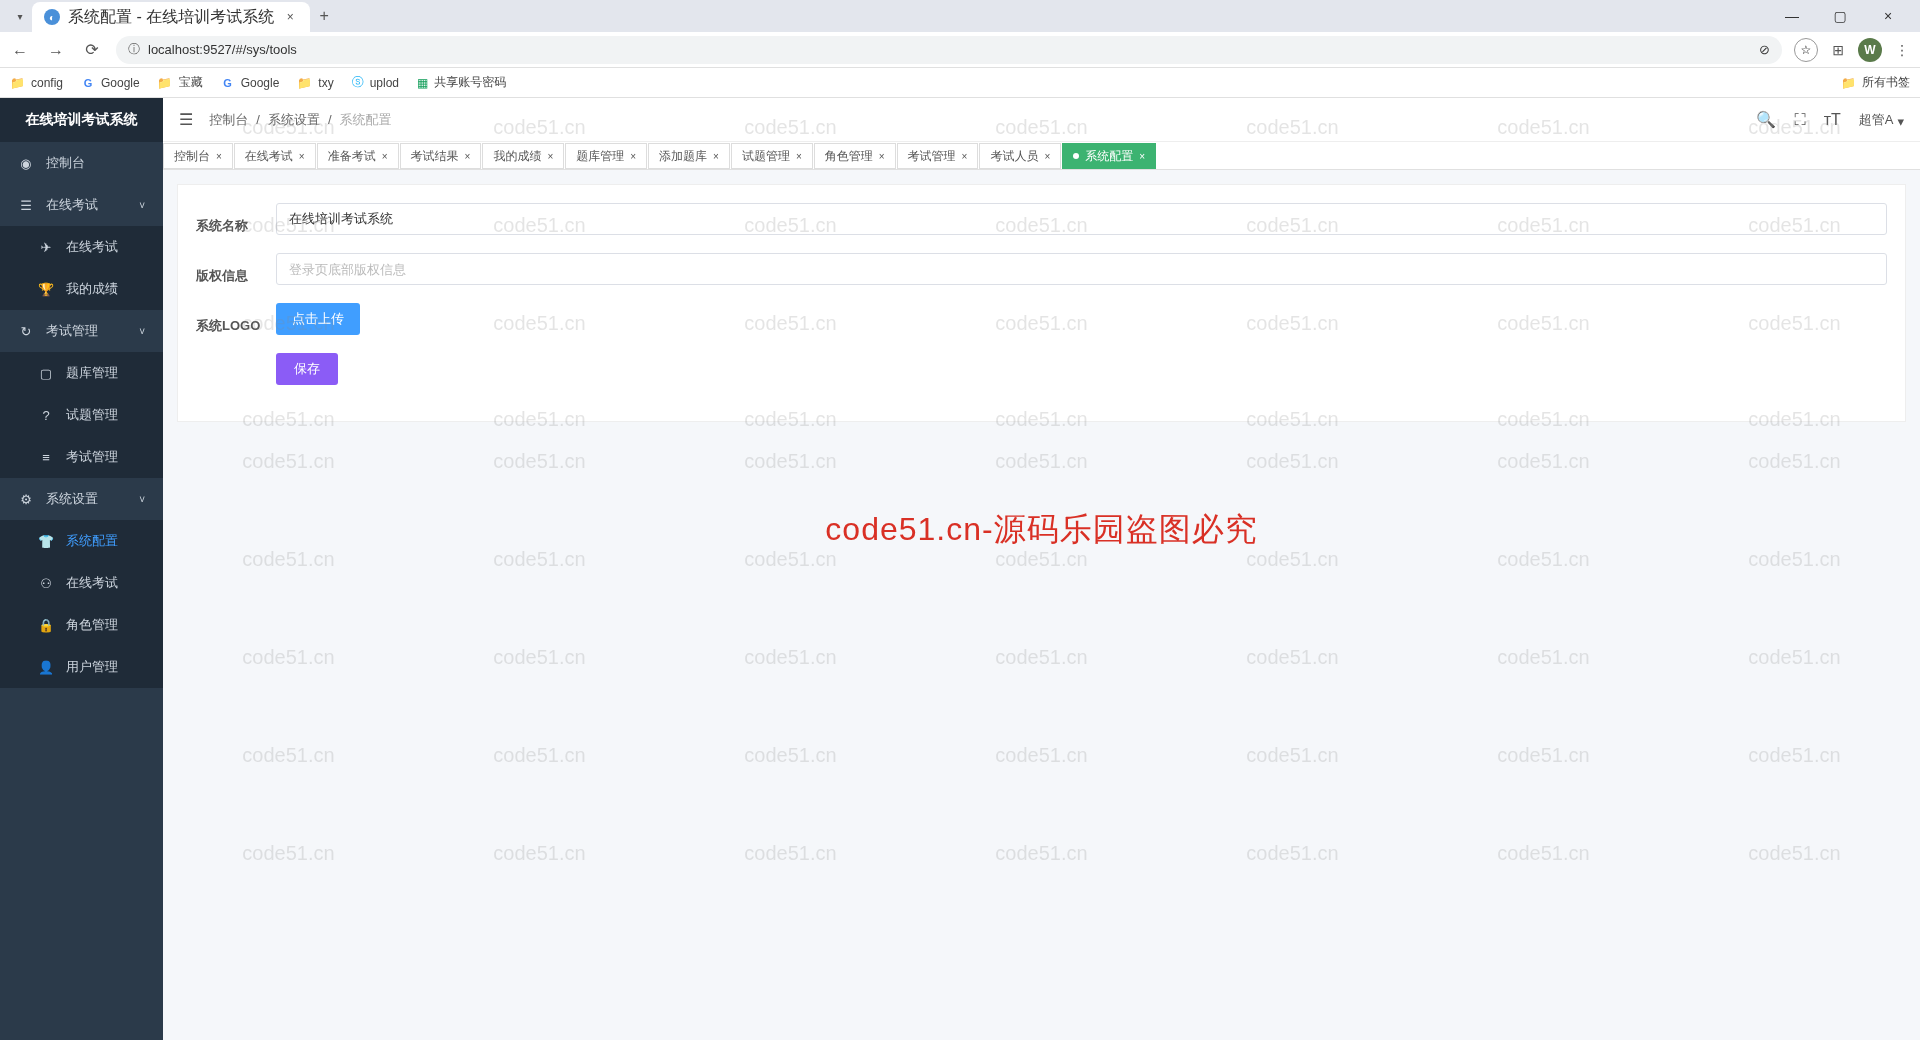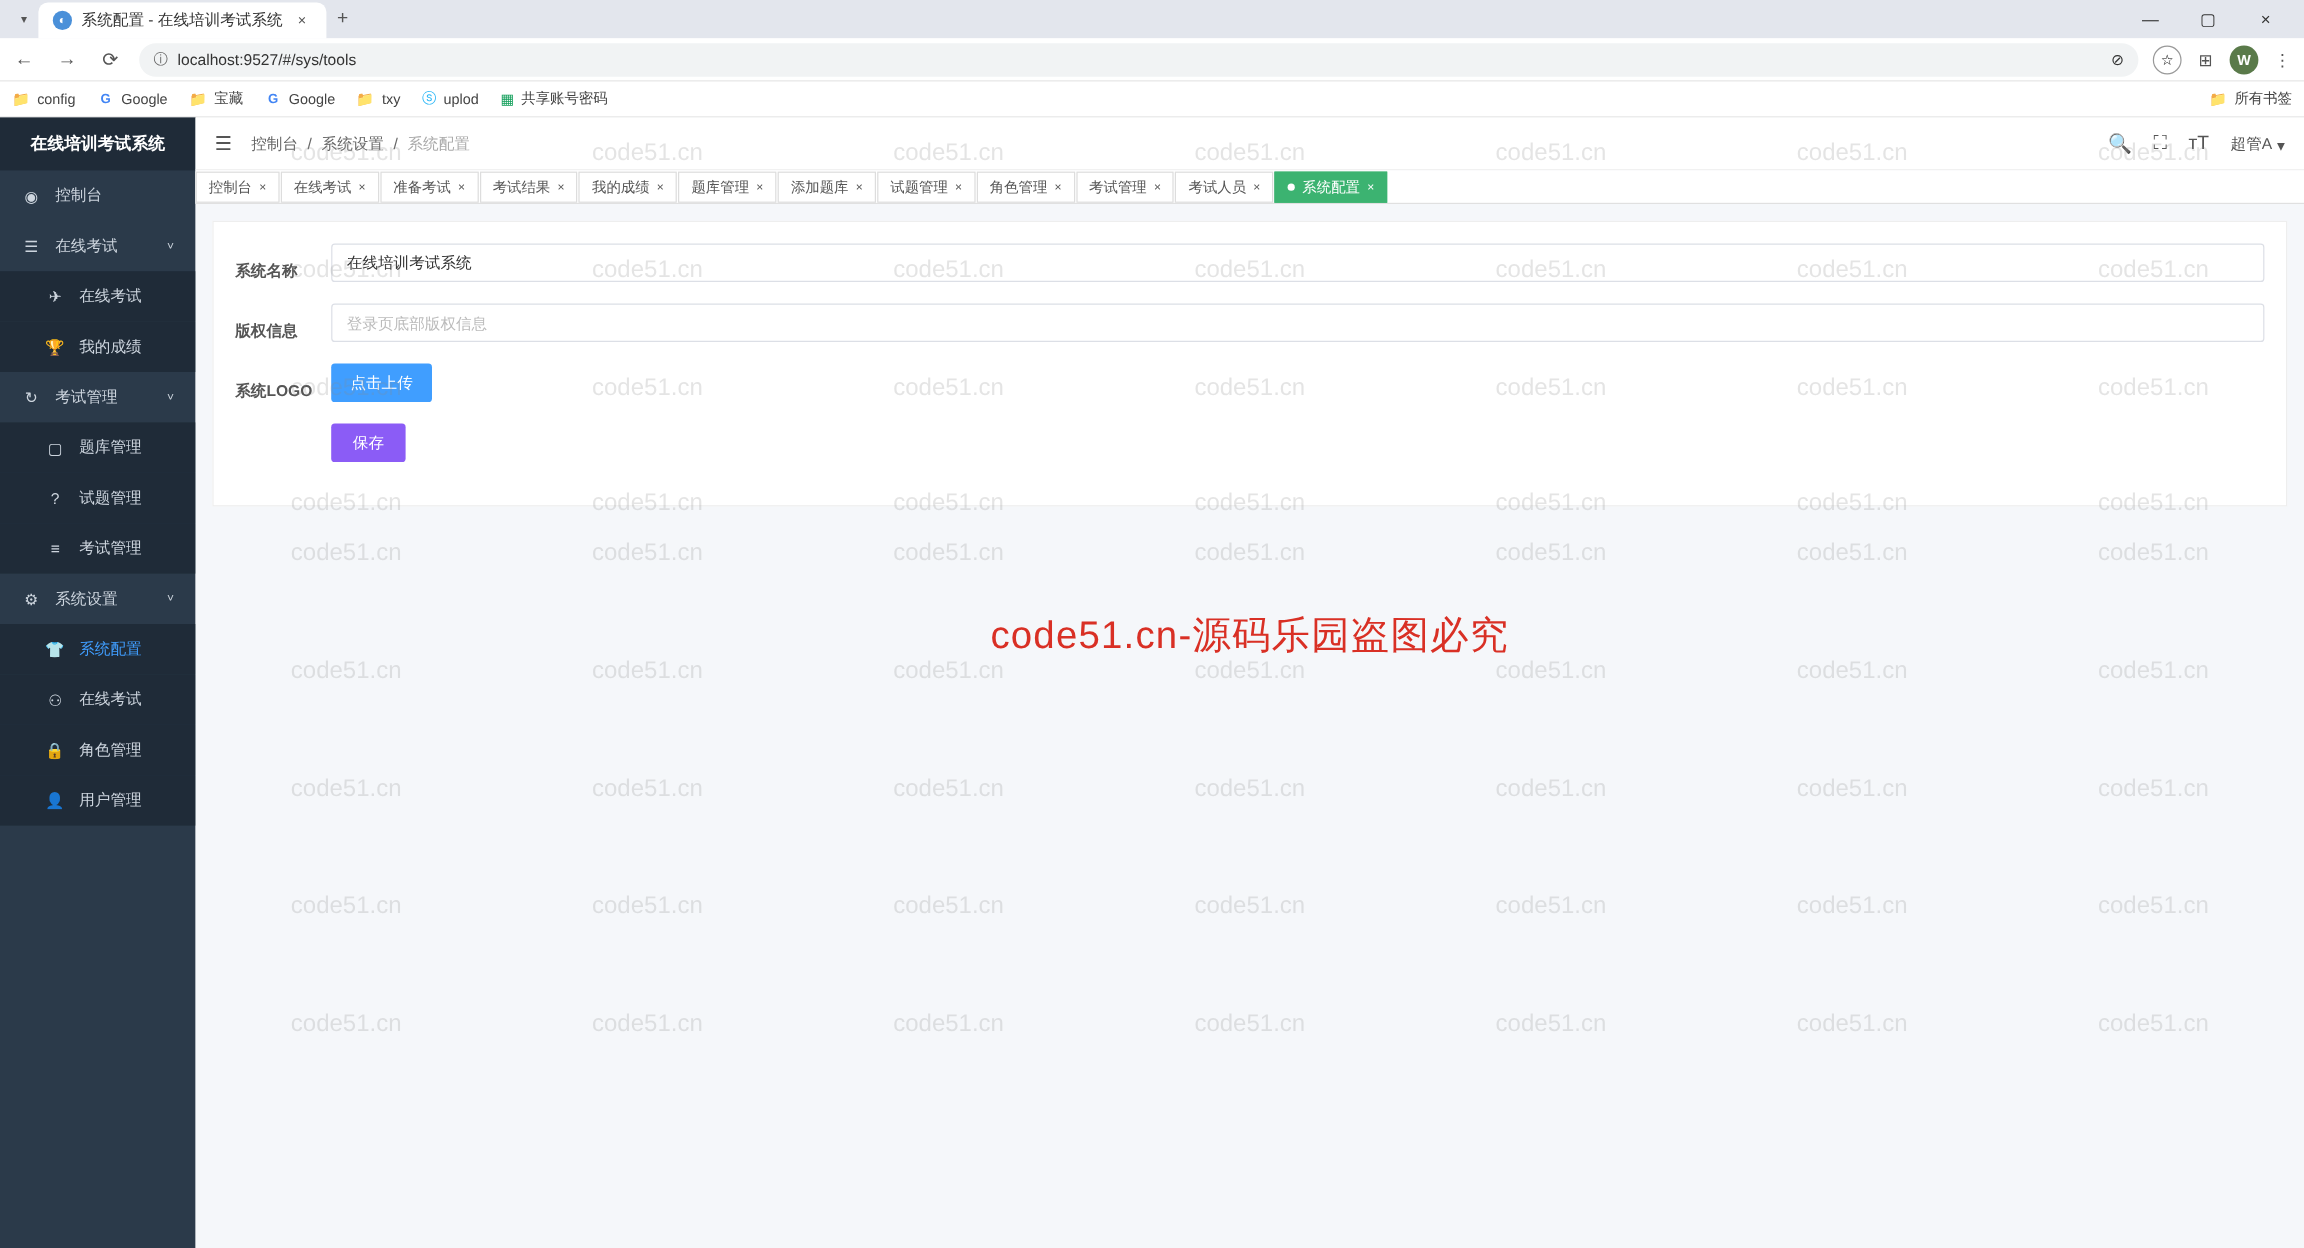--- a/index.html
+++ b/index.html
@@ -3,21 +3,21 @@
 <meta charset="utf-8">
 <style>
 * { margin: 0; padding: 0; box-sizing: border-box; font-family: "Microsoft YaHei", Arial, sans-serif; }
 body { width: 1920px; height: 1040px; overflow: hidden; background: #fff; }
 
 
 .browser-top { height: 32px; background: #e3e6ed; display: flex; align-items: center; padding: 0 8px; }
 .tab-dropdown { width: 24px; height: 24px; display: flex; align-items: center; justify-content: center; font-size: 10px; color: #555; }
 .browser-tab { background: #fff; border-radius: 8px 8px 0 0; height: 30px; padding: 0 12px; display: flex; align-items: center; gap: 8px; margin-top: 2px; min-width: 180px; }
 .tab-favicon { width: 16px; height: 16px; border-radius: 50%; background: #4a90d9; display: flex; align-items: center; justify-content: center; font-size: 10px; color: #fff; }
-.tab-title { font-size: 13px; color: #333; flex: 1; }
+.tab-title { font-size: 16px; color: #333; flex: 1; }
 .tab-close { width: 16px; height: 16px; font-size: 12px; color: #555; display: flex; align-items: center; justify-content: center; cursor: pointer; }
 .new-tab { width: 28px; height: 28px; display: flex; align-items: center; justify-content: center; font-size: 16px; color: #555; cursor: pointer; }
 .win-controls { margin-left: auto; display: flex; gap: 20px; padding-right: 10px; }
 .win-btn { width: 28px; height: 28px; display: flex; align-items: center; justify-content: center; font-size: 14px; color: #333; cursor: pointer; }
 
 .url-bar { height: 36px; background: #fff; display: flex; align-items: center; padding: 0 8px; gap: 12px; border-bottom: 1px solid #e0e0e0; }
 .nav-btn { width: 24px; height: 24px; display: flex; align-items: center; justify-content: center; font-size: 16px; color: #555; cursor: pointer; }
 .url-field { flex: 1; height: 28px; background: #f1f3f4; border-radius: 14px; display: flex; align-items: center; padding: 0 12px; gap: 8px; font-size: 13px; color: #333; }
 .url-icon { font-size: 12px; color: #666; }
 .url-actions { display: flex; gap: 10px; align-items: center; }

